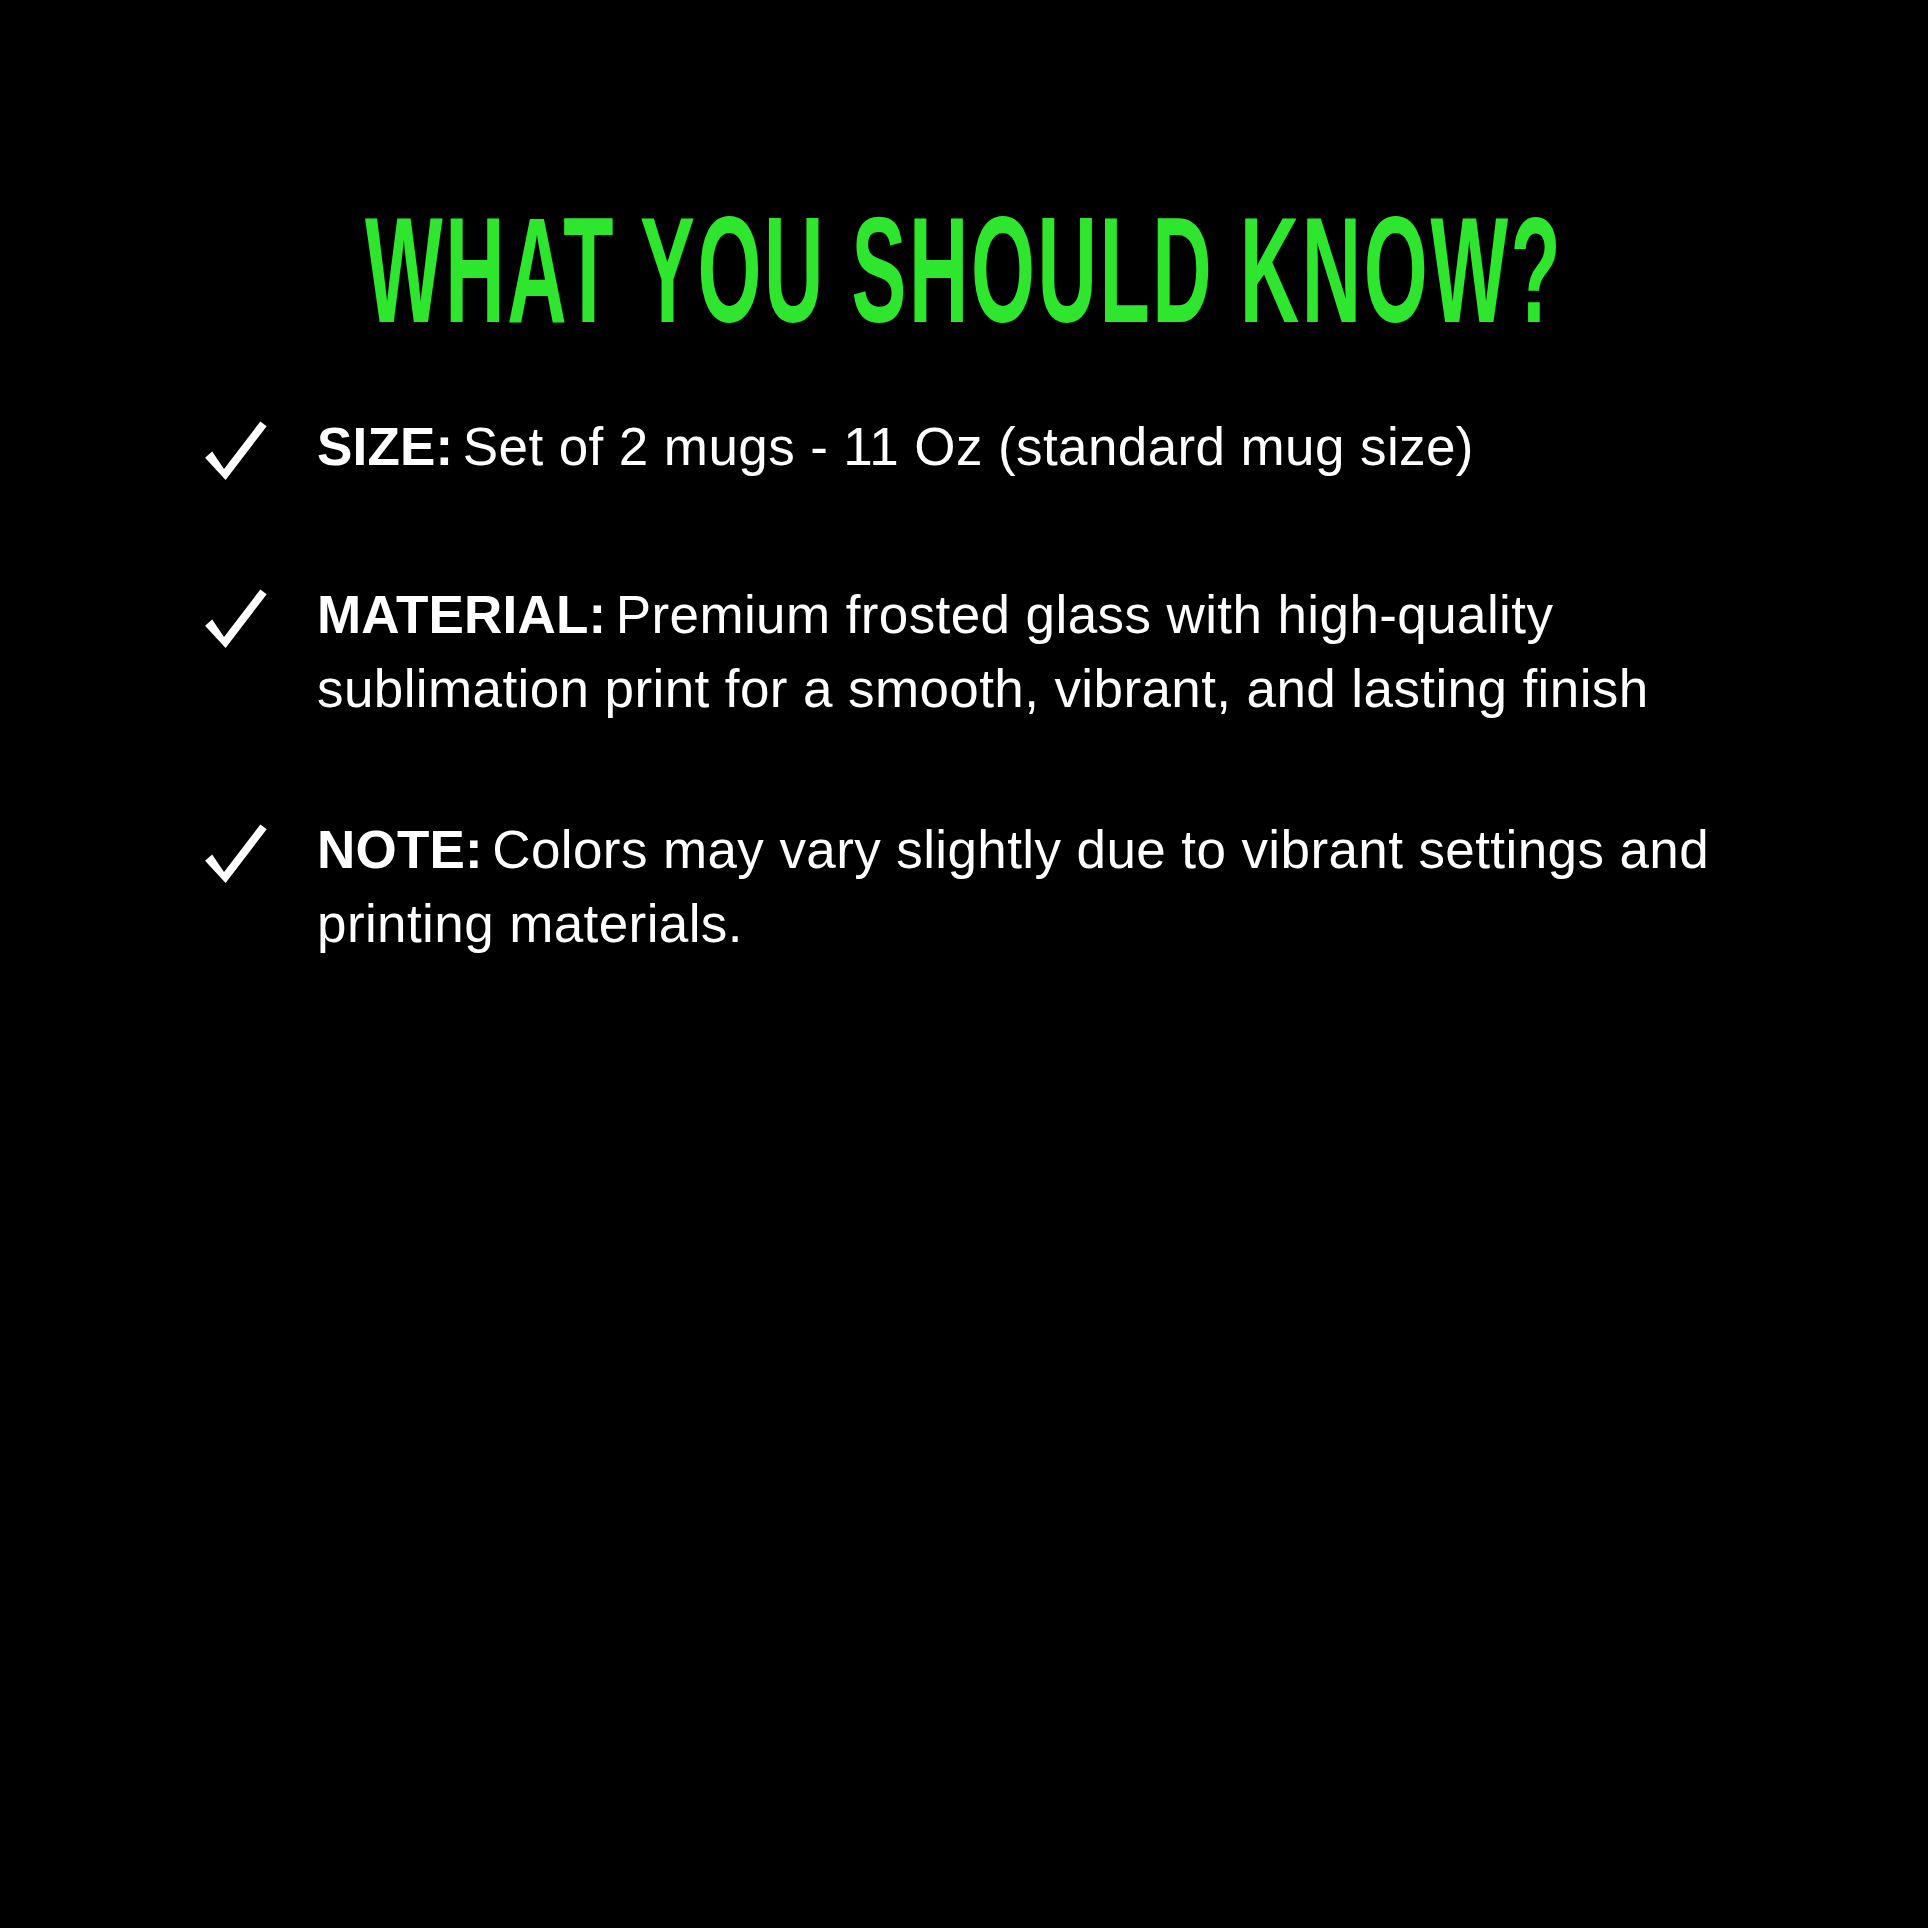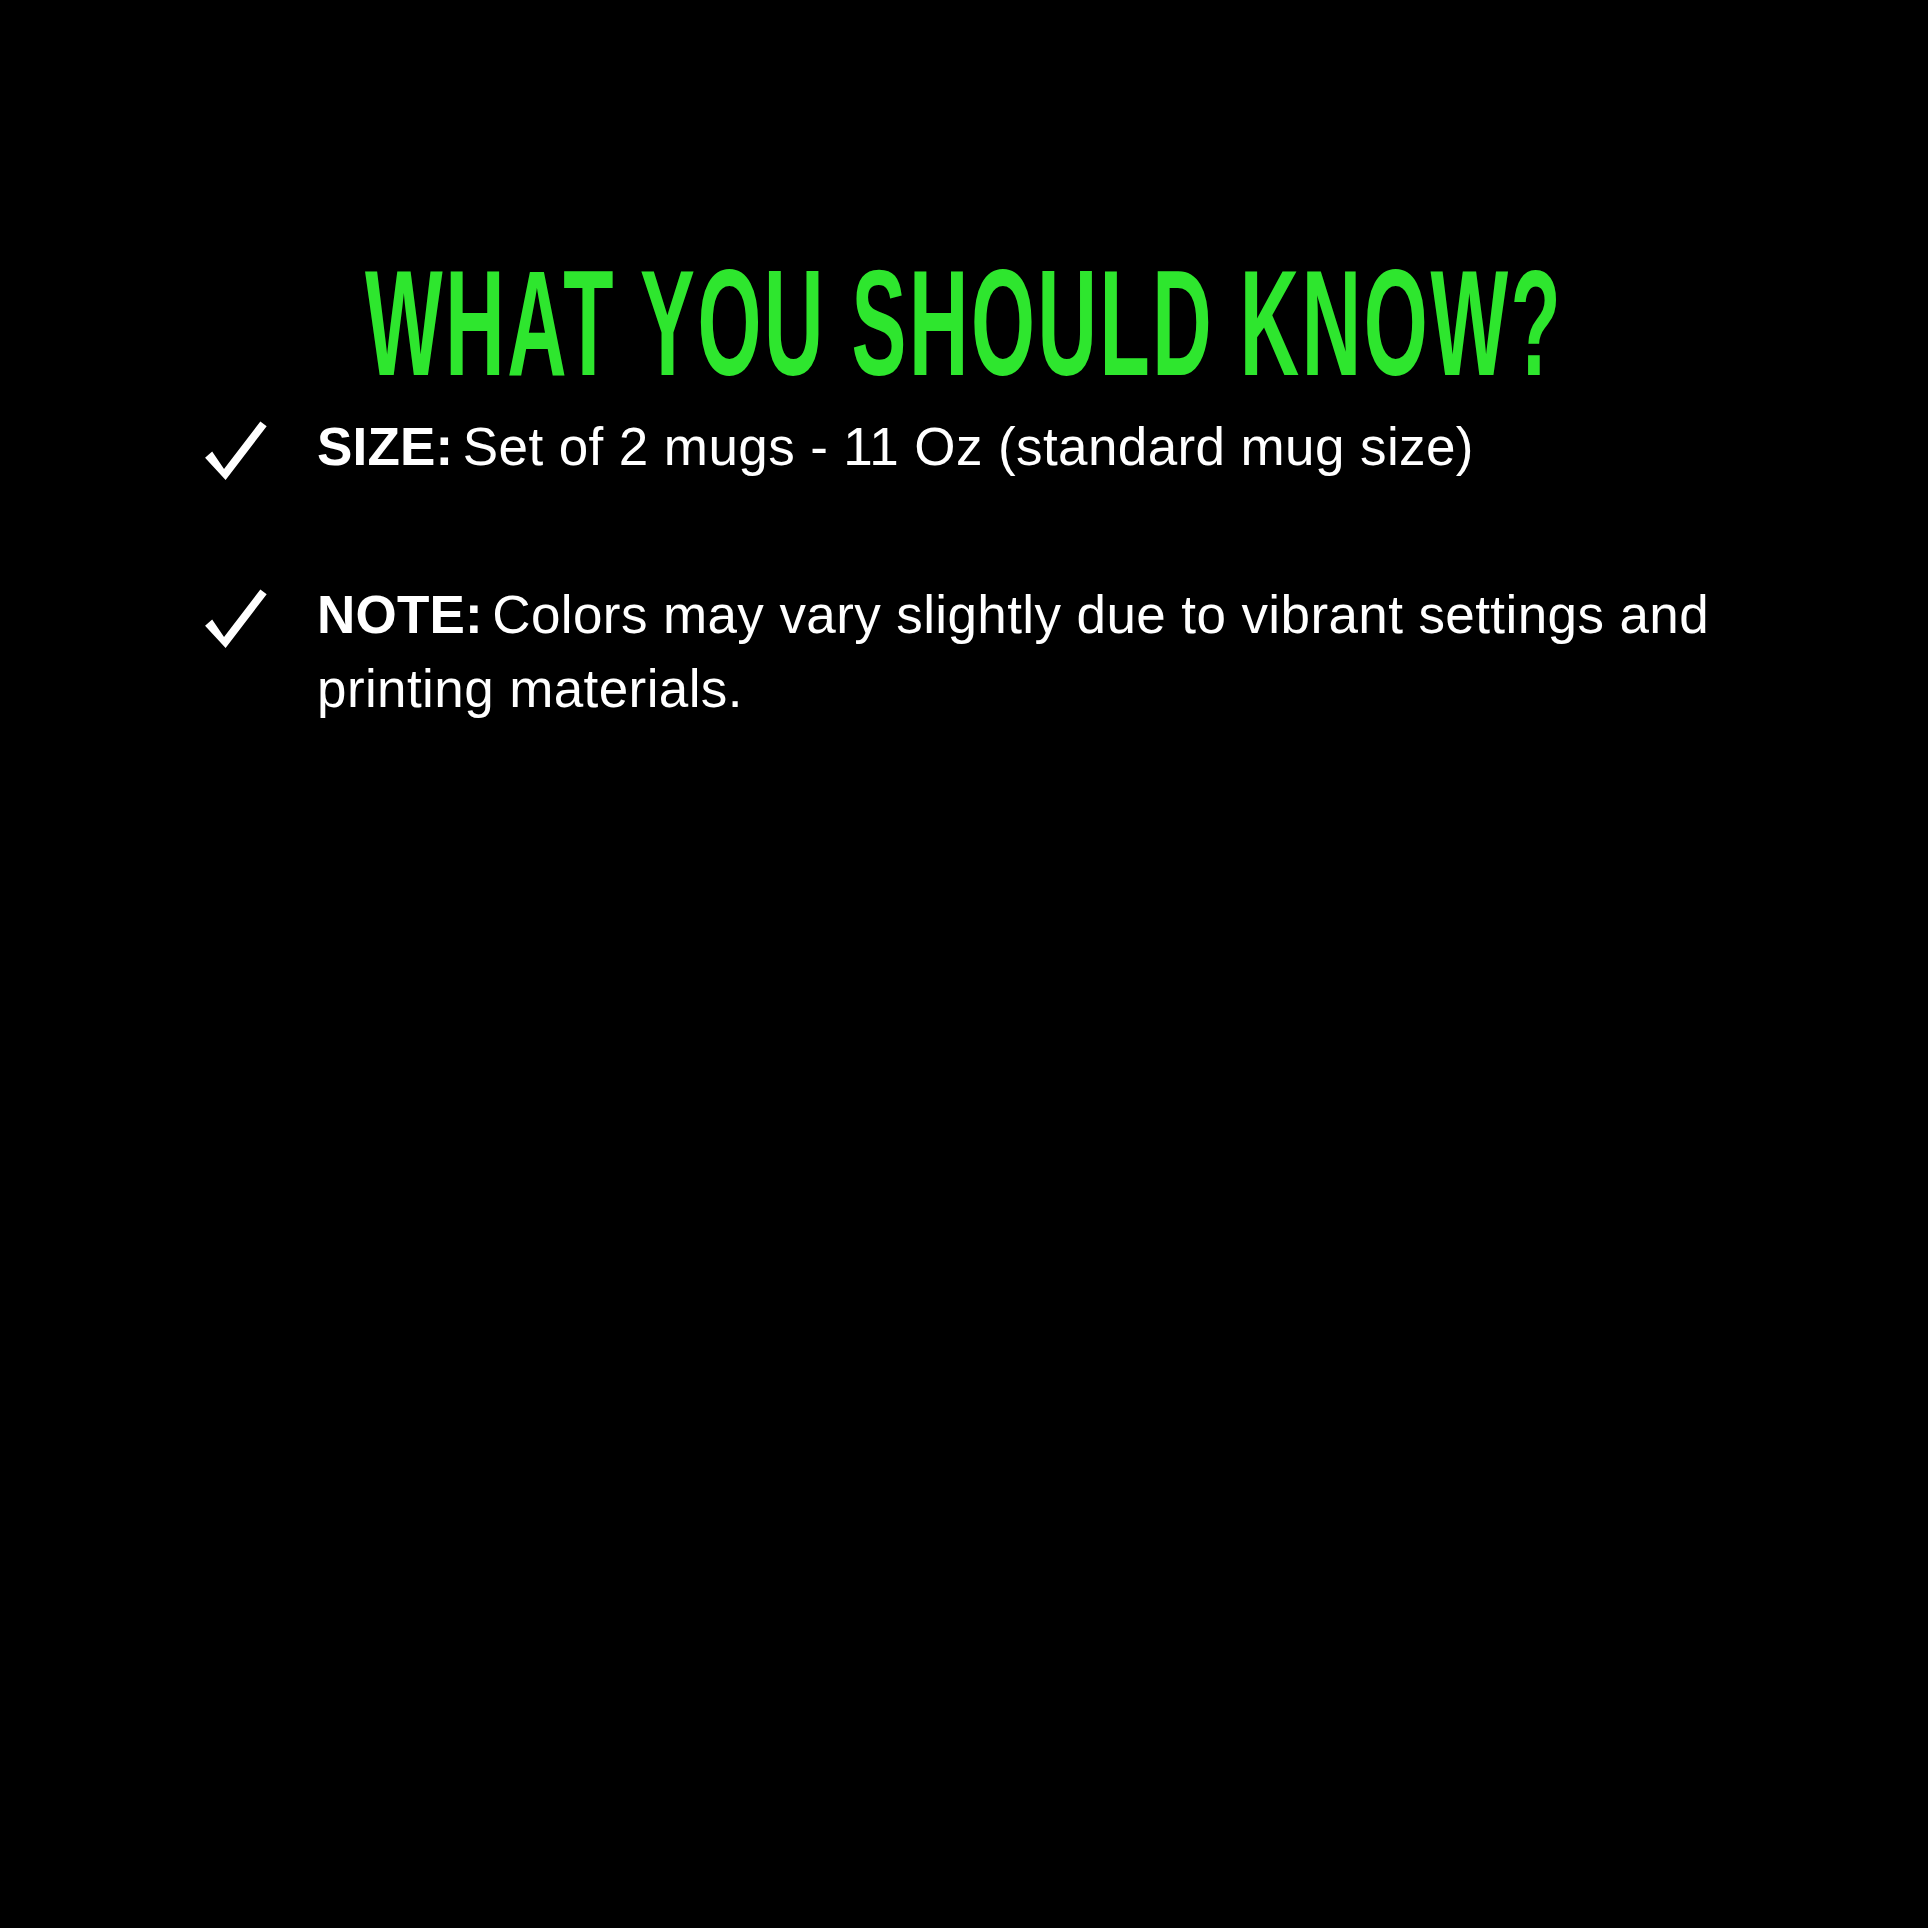--- a/index.html
+++ b/index.html
@@ -12,21 +12,21 @@
     width: 1928px;
     height: 1928px;
     background: #000000;
     overflow: hidden;
     font-family: "Liberation Sans", sans-serif;
   }
   .title-row {
     margin-top: 200px;
     height: 193px;
     display: flex;
-    align-items: flex-end;
+    align-items: flex-start;
     justify-content: center;
   }
   .title {
     display: inline-block;
     white-space: nowrap;
     font-family: "Liberation Sans", sans-serif;
     font-weight: 700;
     font-size: 121px;
     letter-spacing: 3.8px;
     color: #2ee62e;
@@ -81,20 +81,28 @@
 
     <div class="item">
       <span class="check-cell">
         <svg viewBox="0 0 100 100" aria-hidden="true">
           <path d="M14 58 L23 50 L38 72 L84 12 L92 18 L40 86 Z" fill="#ffffff"></path>
         </svg>
       </span>
       <p class="item-text"><strong>SIZE:</strong><span>Set of 2 mugs - 11 Oz (standard mug size)</span></p>
     </div>
 
+    <div class="item">
+      <span class="check-cell">
+        <svg viewBox="0 0 100 100" aria-hidden="true">
+          <path d="M14 58 L23 50 L38 72 L84 12 L92 18 L40 86 Z" fill="#ffffff"></path>
+        </svg>
+      </span>
+      <p class="item-text"><strong>MATERIAL:</strong><span>Premium frosted glass with high-quality sublimation print for a smooth, vibrant, and lasting finish</span></p>
+    </div>
 
 
 
 
     <div class="item">
       <span class="check-cell">
         <svg viewBox="0 0 100 100" aria-hidden="true">
           <path d="M14 58 L23 50 L38 72 L84 12 L92 18 L40 86 Z" fill="#ffffff"></path>
         </svg>
       </span>

